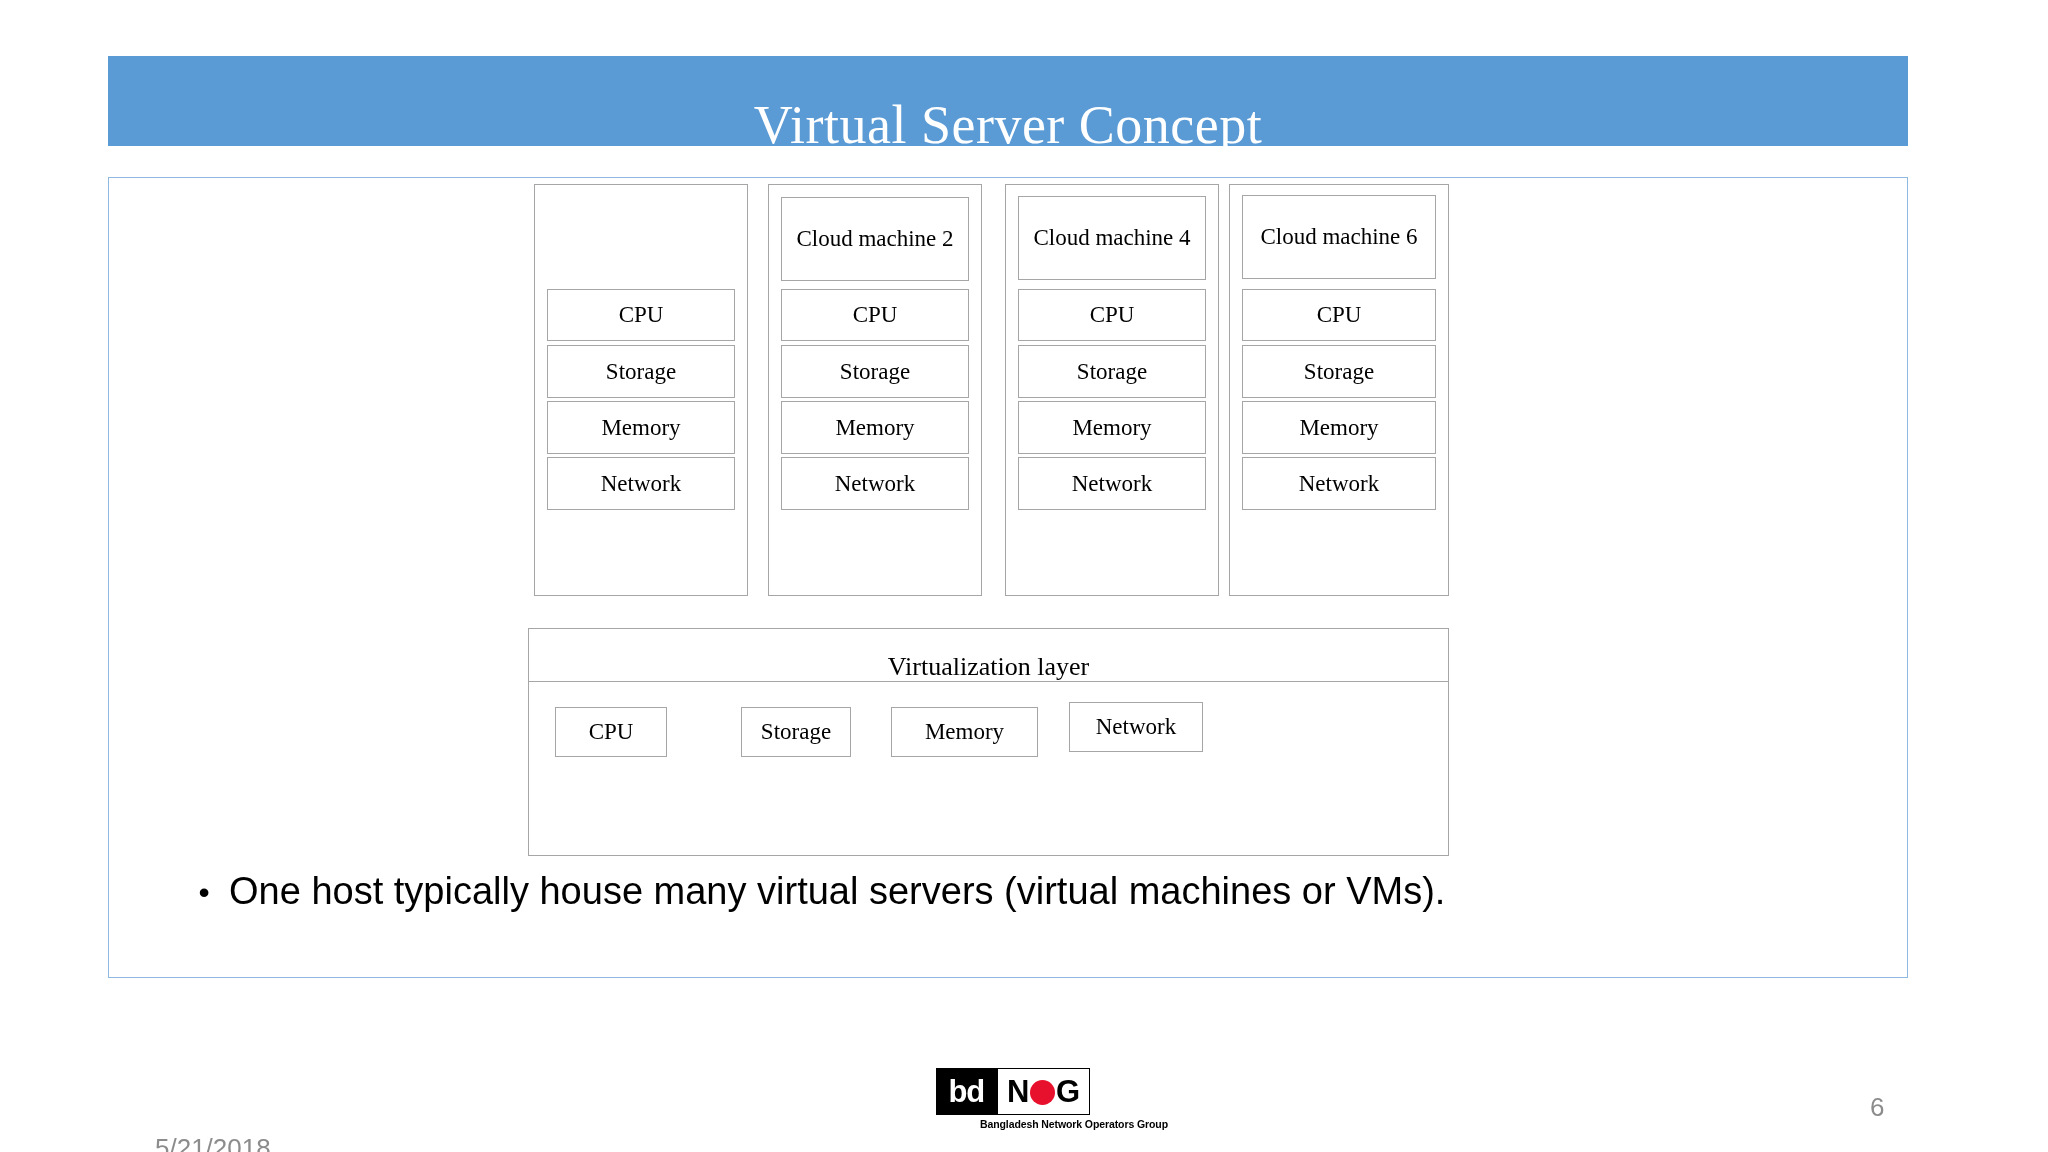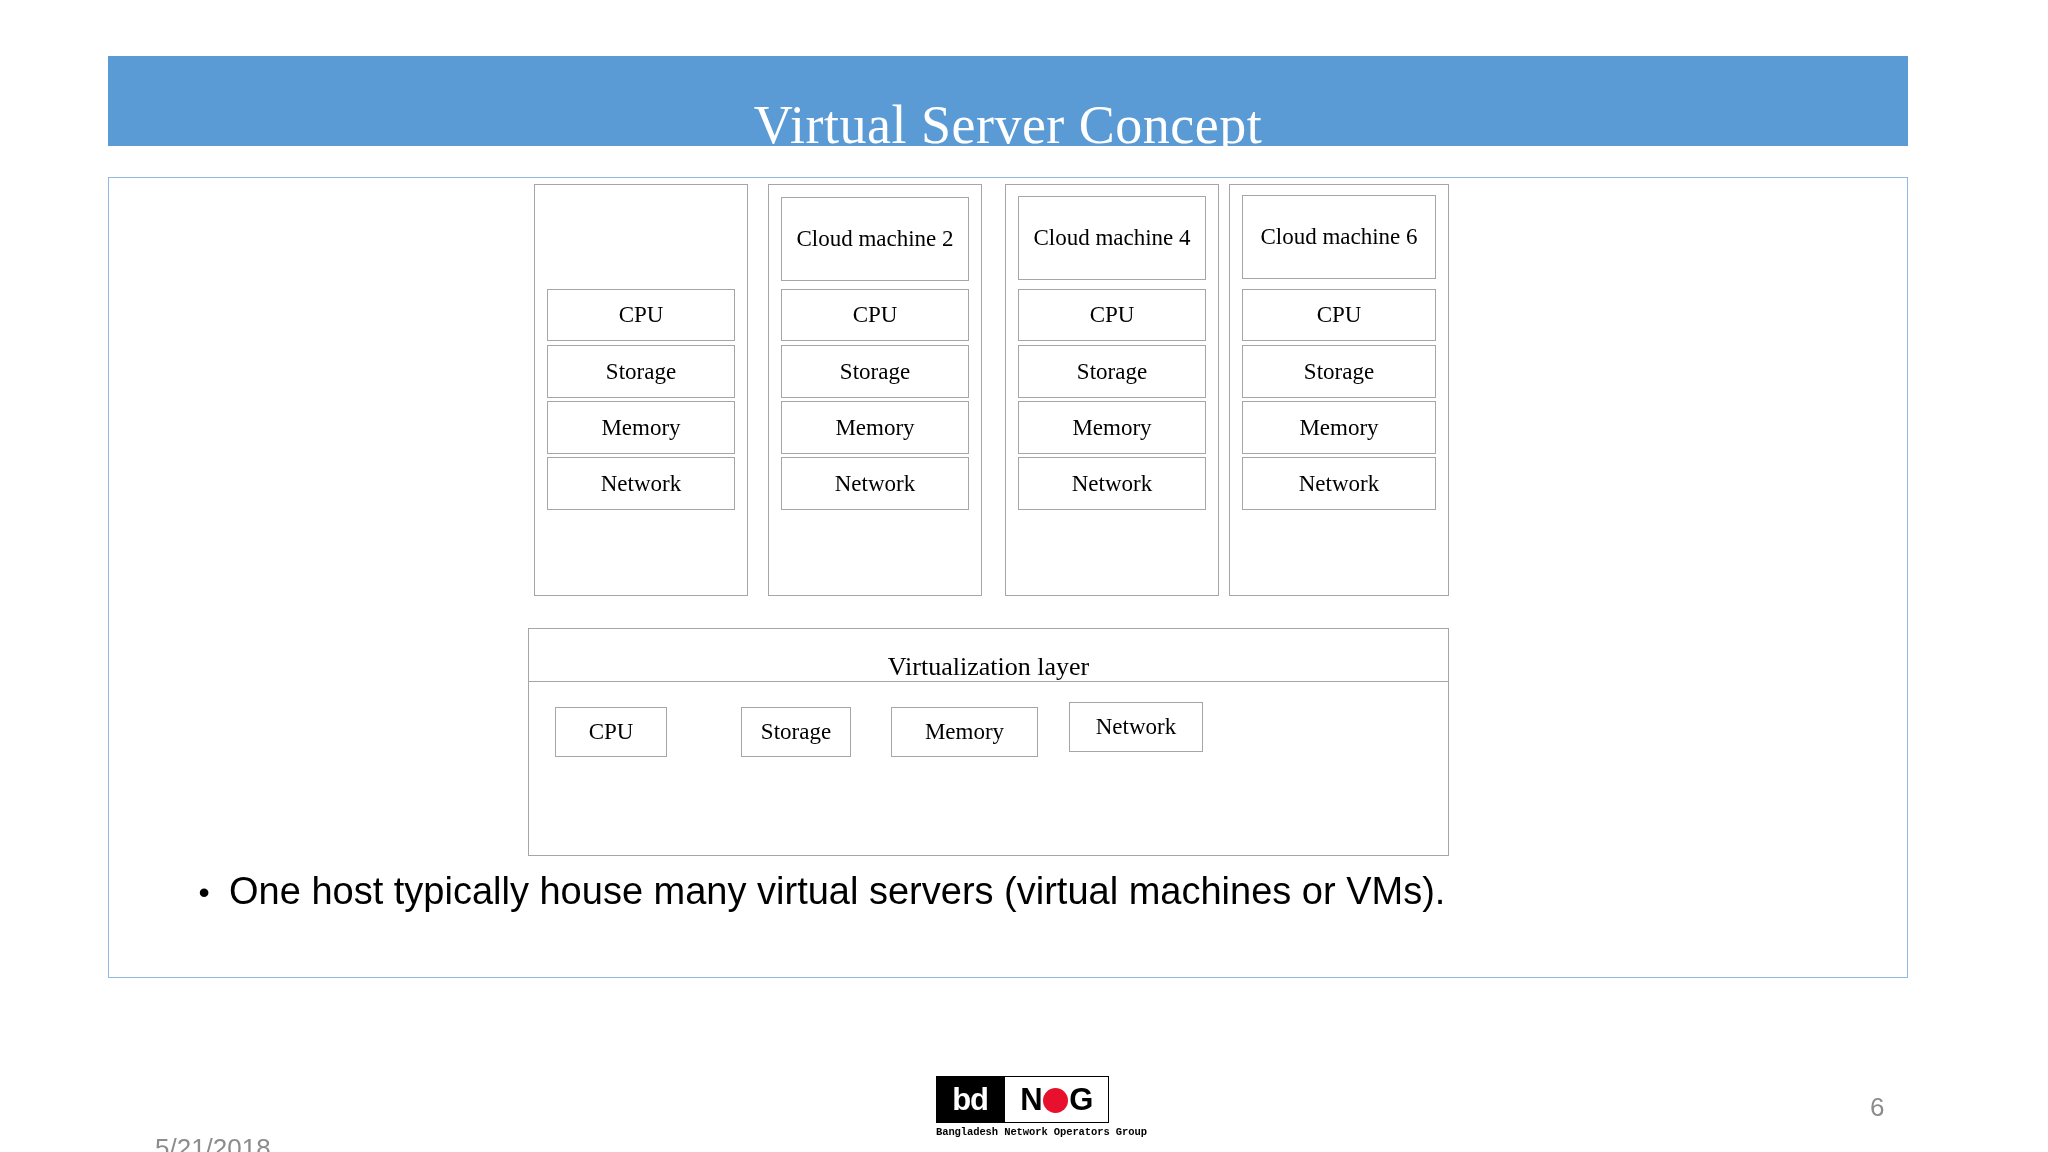--- a/index.html
+++ b/index.html
@@ -210,23 +210,22 @@
   
   .logo {
     position: absolute;
     left: 936px;
     top: 1068px;
     width: 185px;
     height: 68px;
   }
   .logo-row {
     display: flex;
-    width: 173px;
+    width: 154px;
     height: 47px;
-    margin-top: 8px;
   }
   .logo-bd {
     background: #000000;
     color: #ffffff;
     width: 73px;
     height: 47px;
     display: flex;
     align-items: center;
     justify-content: center;
     font-family: "Liberation Sans", sans-serif;
@@ -256,27 +255,28 @@
     height: 25px;
     border-radius: 50%;
     background: #E8112D;
     margin: 0 1px;
     position: relative;
     top: 1px;
   }
   .logo-tagline {
     width: 185px;
     text-align: center;
-    font-family: Liberation Mono, monospace;
+    font-family: Liberation Sans, sans-serif;
     font-weight: bold;
     font-size: 10.5px;
     color: #000000;
     margin-top: 3px;
     letter-spacing: -0.1px;
     white-space: nowrap;
+    margin-left: 44px;
   }
 </style>
 </head>
 <body>
 
 <div class="title-banner">
   <div class="title-text">Virtual Server Concept</div>
 </div>
 
 <div class="content-frame">

